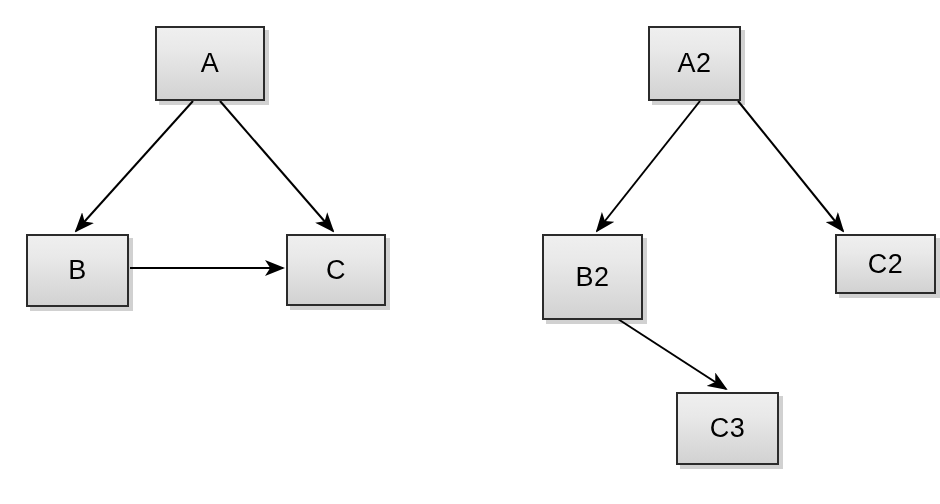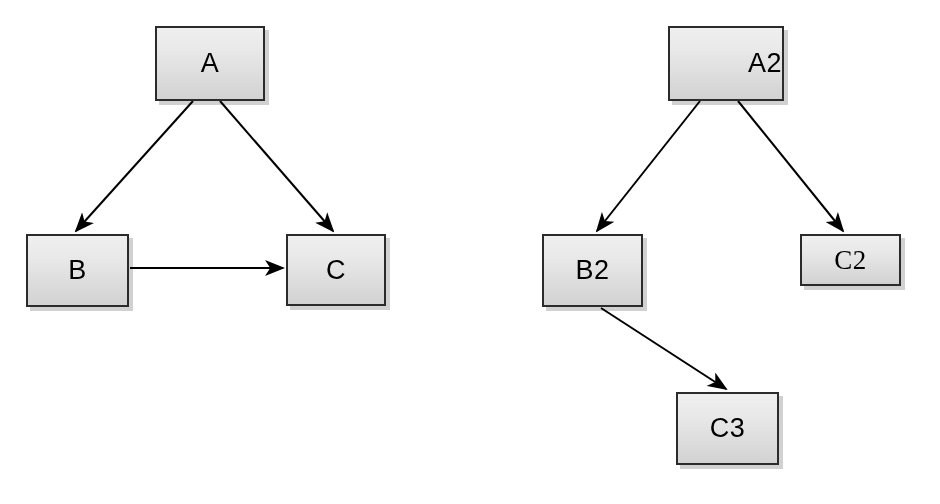--- a/index.html
+++ b/index.html
@@ -72,27 +72,27 @@
   <div id="nodes-layer">
       <div class="node" style="left: 155px; top: 26px; width: 110px; height: 75px;">
         <span class="node-label">A</span>
       </div>
       <div class="node" style="left: 26px; top: 234px; width: 103px; height: 73px;">
         <span class="node-label">B</span>
       </div>
       <div class="node" style="left: 286px; top: 234px; width: 100px; height: 72px;">
         <span class="node-label">C</span>
       </div>
-      <div class="node" style="left: 668px; top: 26px; width: 116px; height: 75px; justify-content: flex-end;">
+      <div class="node" style="left: 648px; top: 26px; width: 93px; height: 75px;">
         <span class="node-label">A2</span>
       </div>
-      <div class="node" style="left: 542px; top: 234px; width: 101px; height: 73px;">
+      <div class="node" style="left: 542px; top: 234px; width: 101px; height: 86px;">
         <span class="node-label">B2</span>
       </div>
-      <div class="node" style="left: 800px; top: 234px; width: 101px; height: 52px; font-family: Liberation Serif, serif;">
+      <div class="node" style="left: 835px; top: 234px; width: 101px; height: 60px;">
         <span class="node-label">C2</span>
       </div>
       <div class="node" style="left: 676px; top: 392px; width: 103px; height: 73px; text-align: center;">
         <span class="node-label">C3</span>
       </div>
     </div>
 
 </div>
 
 </body></html>

